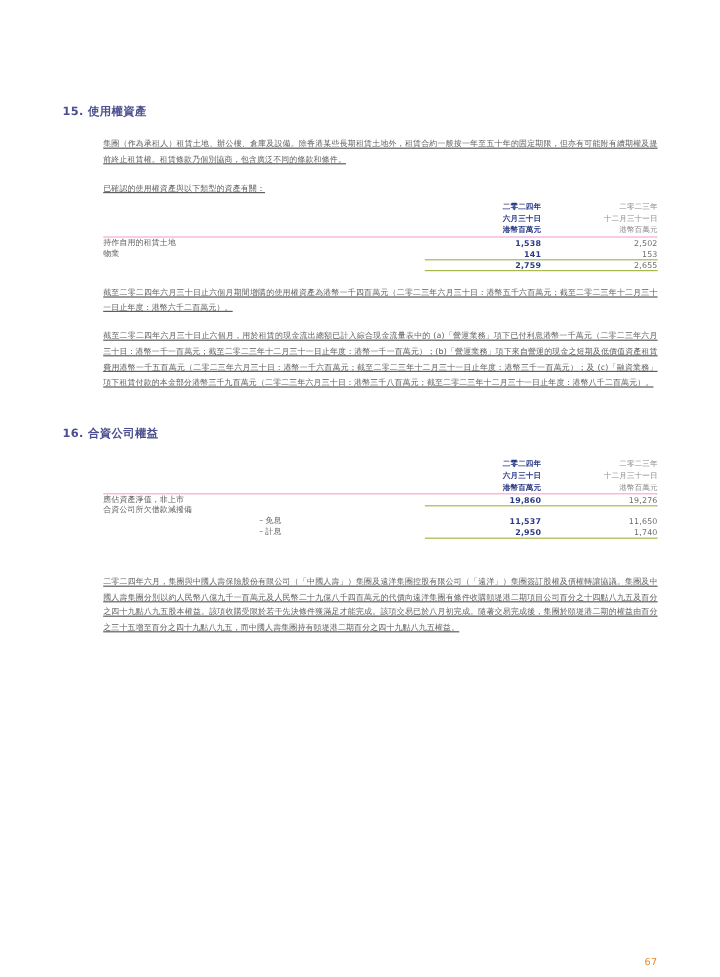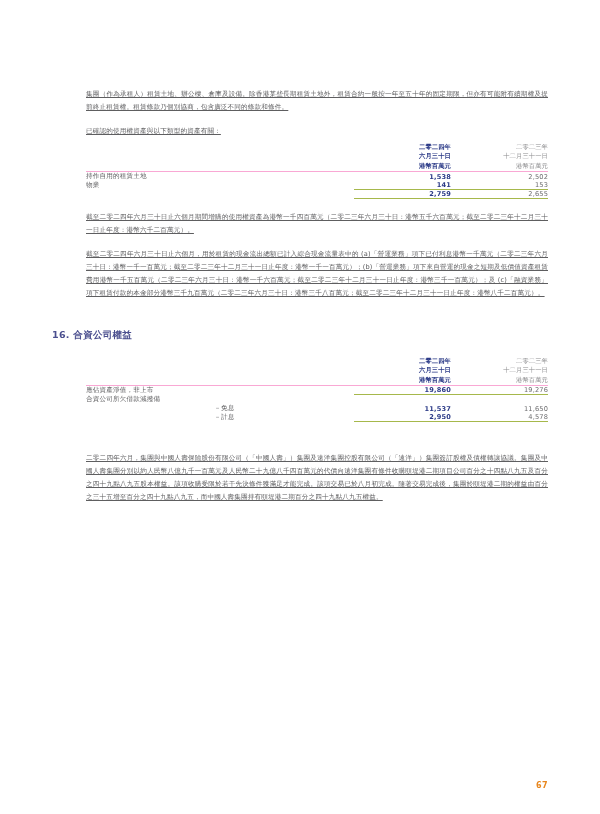--- a/index.html
+++ b/index.html
@@ -90,34 +90,35 @@
   .rule-top .num, .rule-top .row-label { border-top: 1px solid #f9a8d4; }
   .rule-under-num .num { border-bottom: 1px solid #a6b84b; }
 
   .tbl-wrap { padding-left: 34px; margin: 2px 0 12px 0; }
   .gap-md { height: 18px; }
   .gap-lg { height: 30px; }
 
   .page-number {
     position: absolute;
     right: 52px;
-    bottom: 24px;
+    bottom: 8px;
     font-size: 8px;
-    font-weight: bold;
+    font-weight: normal;
     color: #e8871e;
     letter-spacing: 0.4px;
   }
 </style>
 </head>
 <body>
 
 <div class="page">
 
   <div class="section sec15">
 
+    <div class="section-heading">15. 使用權資產</div>
 
     <div class="body-block">
       <p class="para">集團（作為承租人）租賃土地、辦公樓、倉庫及設備。除香港某些長期租賃土地外，租賃合約一般按一年至五十年的固定期限，但亦有可能附有續期權及提前終止租賃權。租賃條款乃個別協商，包含廣泛不同的條款和條件。</p>
       <p class="para">已確認的使用權資產與以下類型的資產有關：</p>
     </div>
 
     <div class="tbl-wrap">
       <table class="fin">
         <colgroup>
           <col class="col-label">
@@ -205,21 +206,21 @@
             <td class="num prv"></td>
           </tr>
           <tr>
             <td class="row-label indent">－免息</td>
             <td class="num cur">11,537</td>
             <td class="num prv">11,650</td>
           </tr>
           <tr class="rule-under-num">
             <td class="row-label indent">－計息</td>
             <td class="num cur">2,950</td>
-            <td class="num prv">4,578</td>
+            <td class="num prv">1,740</td>
           </tr>
         </tbody>
       </table>
     </div>
 
     <div class="gap-md"></div>
 
     <div class="body-block">
       <p class="para">二零二四年六月，集團與中國人壽保險股份有限公司（「中國人壽」）集團及遠洋集團控股有限公司（「遠洋」）集團簽訂股權及債權轉讓協議。集團及中國人壽集團分別以約人民幣八億九千一百萬元及人民幣二十九億八千四百萬元的代價向遠洋集團有條件收購頤堤港二期項目公司百分之十四點八九五及百分之四十九點八九五股本權益。該項收購受限於若干先決條件獲滿足才能完成。該項交易已於八月初完成。隨著交易完成後，集團於頤堤港二期的權益由百分之三十五增至百分之四十九點八九五，而中國人壽集團持有頤堤港二期百分之四十九點八九五權益。</p>
     </div>

